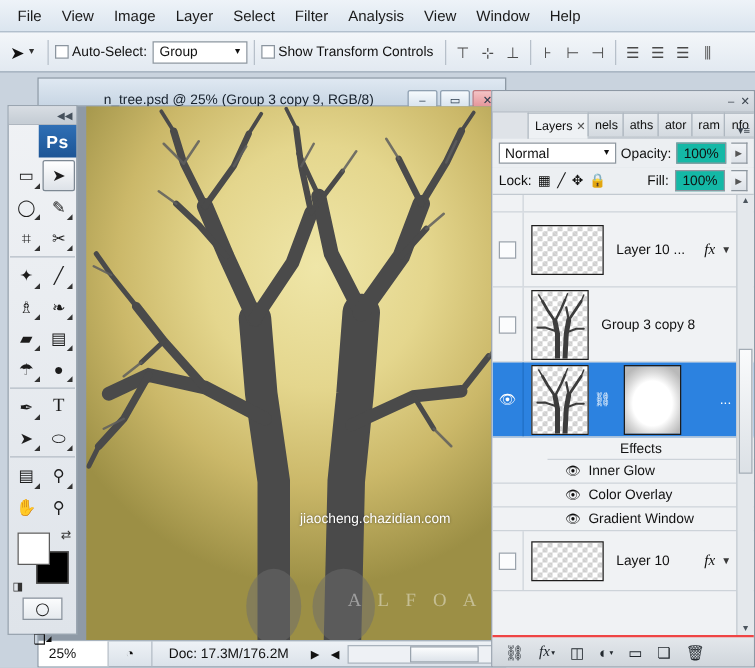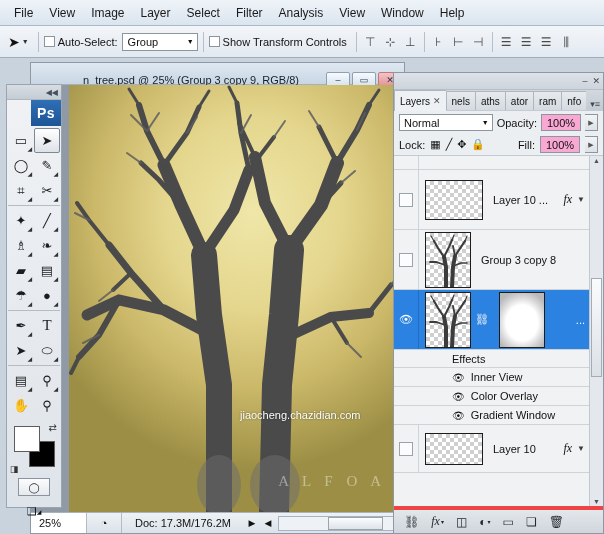--- a/index.html
+++ b/index.html
@@ -174,60 +174,60 @@
     background: #dfe3e8; border: 1px solid #8d98a4; box-sizing: border-box;
     z-index: 40; display: flex; flex-direction: column;
   }
   .panel-topbar {
     height: 16px; background: linear-gradient(#dde2e8,#cdd4db);
     display: flex; align-items: center; justify-content: flex-end; padding-right: 3px; gap: 5px;
     border-bottom: 1px solid #b6bec6;
   }
   .panel-topbar span { font-size: 9px; color: #3e4751; }
   .tabstrip {
-    height: 21px; display: flex; align-items: center;
-    background: linear-gradient(#d2d8de,#c3cad1); position: relative;
+    height: 21px; display: flex; align-items: flex-start;
+    background: linear-gradient(#d2d8de,#c3cad1); position: relative; margin-left: 28px;
   }
   .ptab {
     height: 19px; padding: 0 5px; display: flex; align-items: center; gap: 3px;
     font-size: 10px; background: linear-gradient(#e7ebef,#d4dae0);
     border: 1px solid #aeb7c0; border-bottom: none; border-right: none;
     box-sizing: border-box; white-space: nowrap; overflow: hidden;
   }
   .ptab.active { background: #eef1f4; height: 21px; font-weight: normal; }
   .ptab .x { font-size: 9px; color: #555; }
   .panel-menu { position: absolute; right: 3px; bottom: 2px; font-size: 9px; color: #3e4751; }
   .blendrow {
     height: 23px; display: flex; align-items: center; padding: 0 5px; gap: 4px;
     background: #eceff2; box-sizing: border-box;
   }
   .blend-select {
     flex: 1; height: 17px; background: #fff; border: 1px solid #8d969f;
     display: flex; align-items: center; justify-content: space-between;
     padding: 0 3px 0 4px; box-sizing: border-box; font-size: 11px;
   }
   .numfield {
-    height: 17px; min-width: 40px; background: #f9a8d4; border: 1px solid #8d969f;
+    height: 17px; min-width: 40px; background: #14b8a6; border: 1px solid #8d969f;
     display: flex; align-items: center; justify-content: center; font-size: 11px;
     box-sizing: border-box; padding: 0 2px;
   }
   .spin {
     width: 13px; height: 17px; border: 1px solid #8d969f; border-left: none;
     background: linear-gradient(#f2f4f7,#dde2e8); font-size: 7px;
     display: flex; align-items: center; justify-content: center; box-sizing: border-box; color: #555;
   }
   .lockrow {
     height: 22px; display: flex; align-items: center; padding: 0 5px; gap: 5px;
     background: #eceff2; box-sizing: border-box; border-bottom: 1px solid #c2c9d0;
   }
   .lock-icons { display: flex; gap: 5px; font-size: 11px; }
 
   .layerlist {
     flex: 1; background: #f0f2f4; overflow: hidden; position: relative;
-    border-bottom: 4px solid #ef4444;
+    border-bottom: 2px solid #ef4444;
   }
   .llscroll {
     position: absolute; right: 0; top: 0; bottom: 0; width: 13px;
     background: #e4e8ec; border-left: 1px solid #c2c9d0;
     display: flex; flex-direction: column; justify-content: space-between; align-items: center;
   }
   .llscroll .arrow { font-size: 7px; color: #4c555e; padding: 1px 0; }
   .llscroll .track { flex: 1; width: 11px; position: relative; }
   .llscroll .thumb2 {
     position: absolute; left: 0; top: 34%; width: 11px; height: 30%;
@@ -263,21 +263,21 @@
   .link-icon { margin: 0 4px; font-size: 11px; }
   .layer-name {
     flex: 1; padding-left: 10px; font-size: 11px; white-space: nowrap; overflow: hidden;
   }
   .fx-mark { font-family: "Liberation Serif", serif; font-style: italic; font-weight: normal;
     font-size: 12px; padding: 0 5px; }
   .row-caret { font-size: 8px; padding-right: 4px; color: #3a3a3a; }
 
   .effects-header {
     height: 18px; display: flex; align-items: center; padding-left: 58px;
-    font-size: 11px; border-bottom: 1px solid #cdd3d9; box-sizing: border-box;
+    font-size: 11px; border-bottom: 1px solid #cdd3d9; box-sizing: border-box; margin-left: 44px;
   }
   .effect-row {
     height: 19px; display: flex; align-items: center; gap: 6px;
     padding-left: 58px; font-size: 11px; border-bottom: 1px solid #cdd3d9; box-sizing: border-box;
   }
   .effect-row .e-eye { font-size: 10px; }
 
   .panel-footer {
     height: 23px; background: linear-gradient(#e3e7eb,#d0d6dc);
     display: flex; align-items: center; gap: 12px; padding-left: 10px;
@@ -583,21 +583,21 @@
         </div>
         <span class="link-icon">⛓</span>
         <div class="thumb-box tall mask"></div>
         <div class="layer-name" style="text-align:right;padding-right:4px;">...</div>
       </div>
 
       <div class="effects-header">Effects</div>
 
       <div class="effect-row">
         <span class="e-eye">👁</span>
-        <span>Inner View</span>
+        <span>Inner Glow</span>
       </div>
       <div class="effect-row">
         <span class="e-eye">👁</span>
         <span>Color Overlay</span>
       </div>
       <div class="effect-row">
         <span class="e-eye">👁</span>
         <span>Gradient Window</span>
       </div>
 

